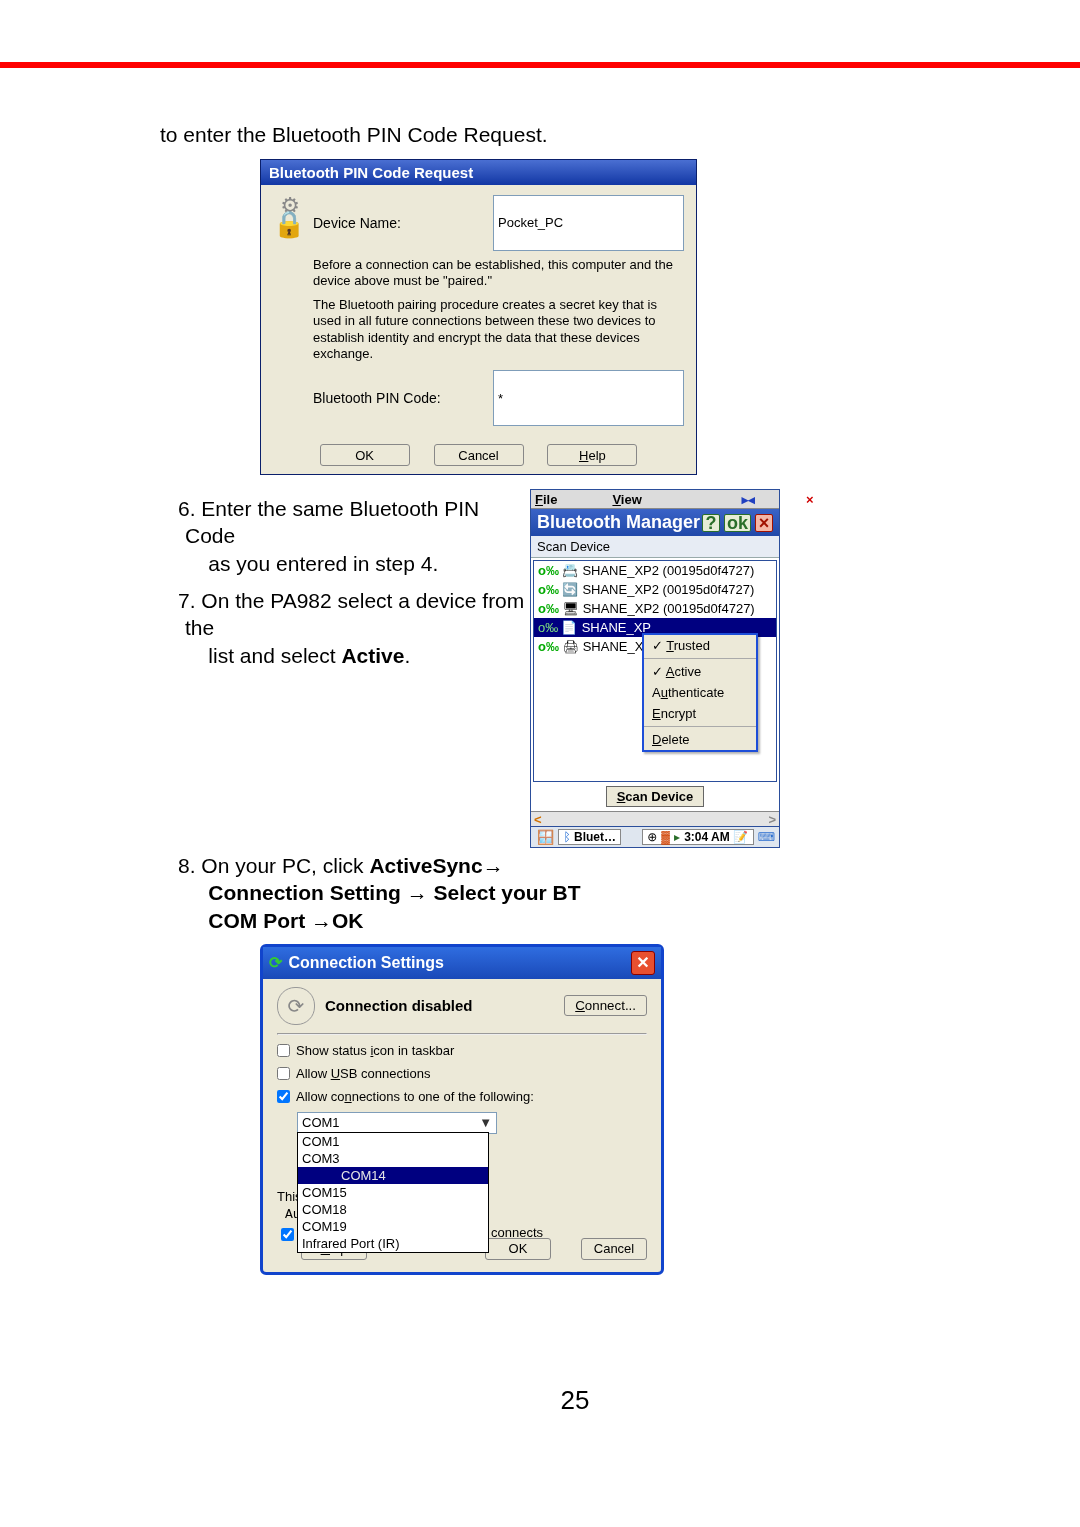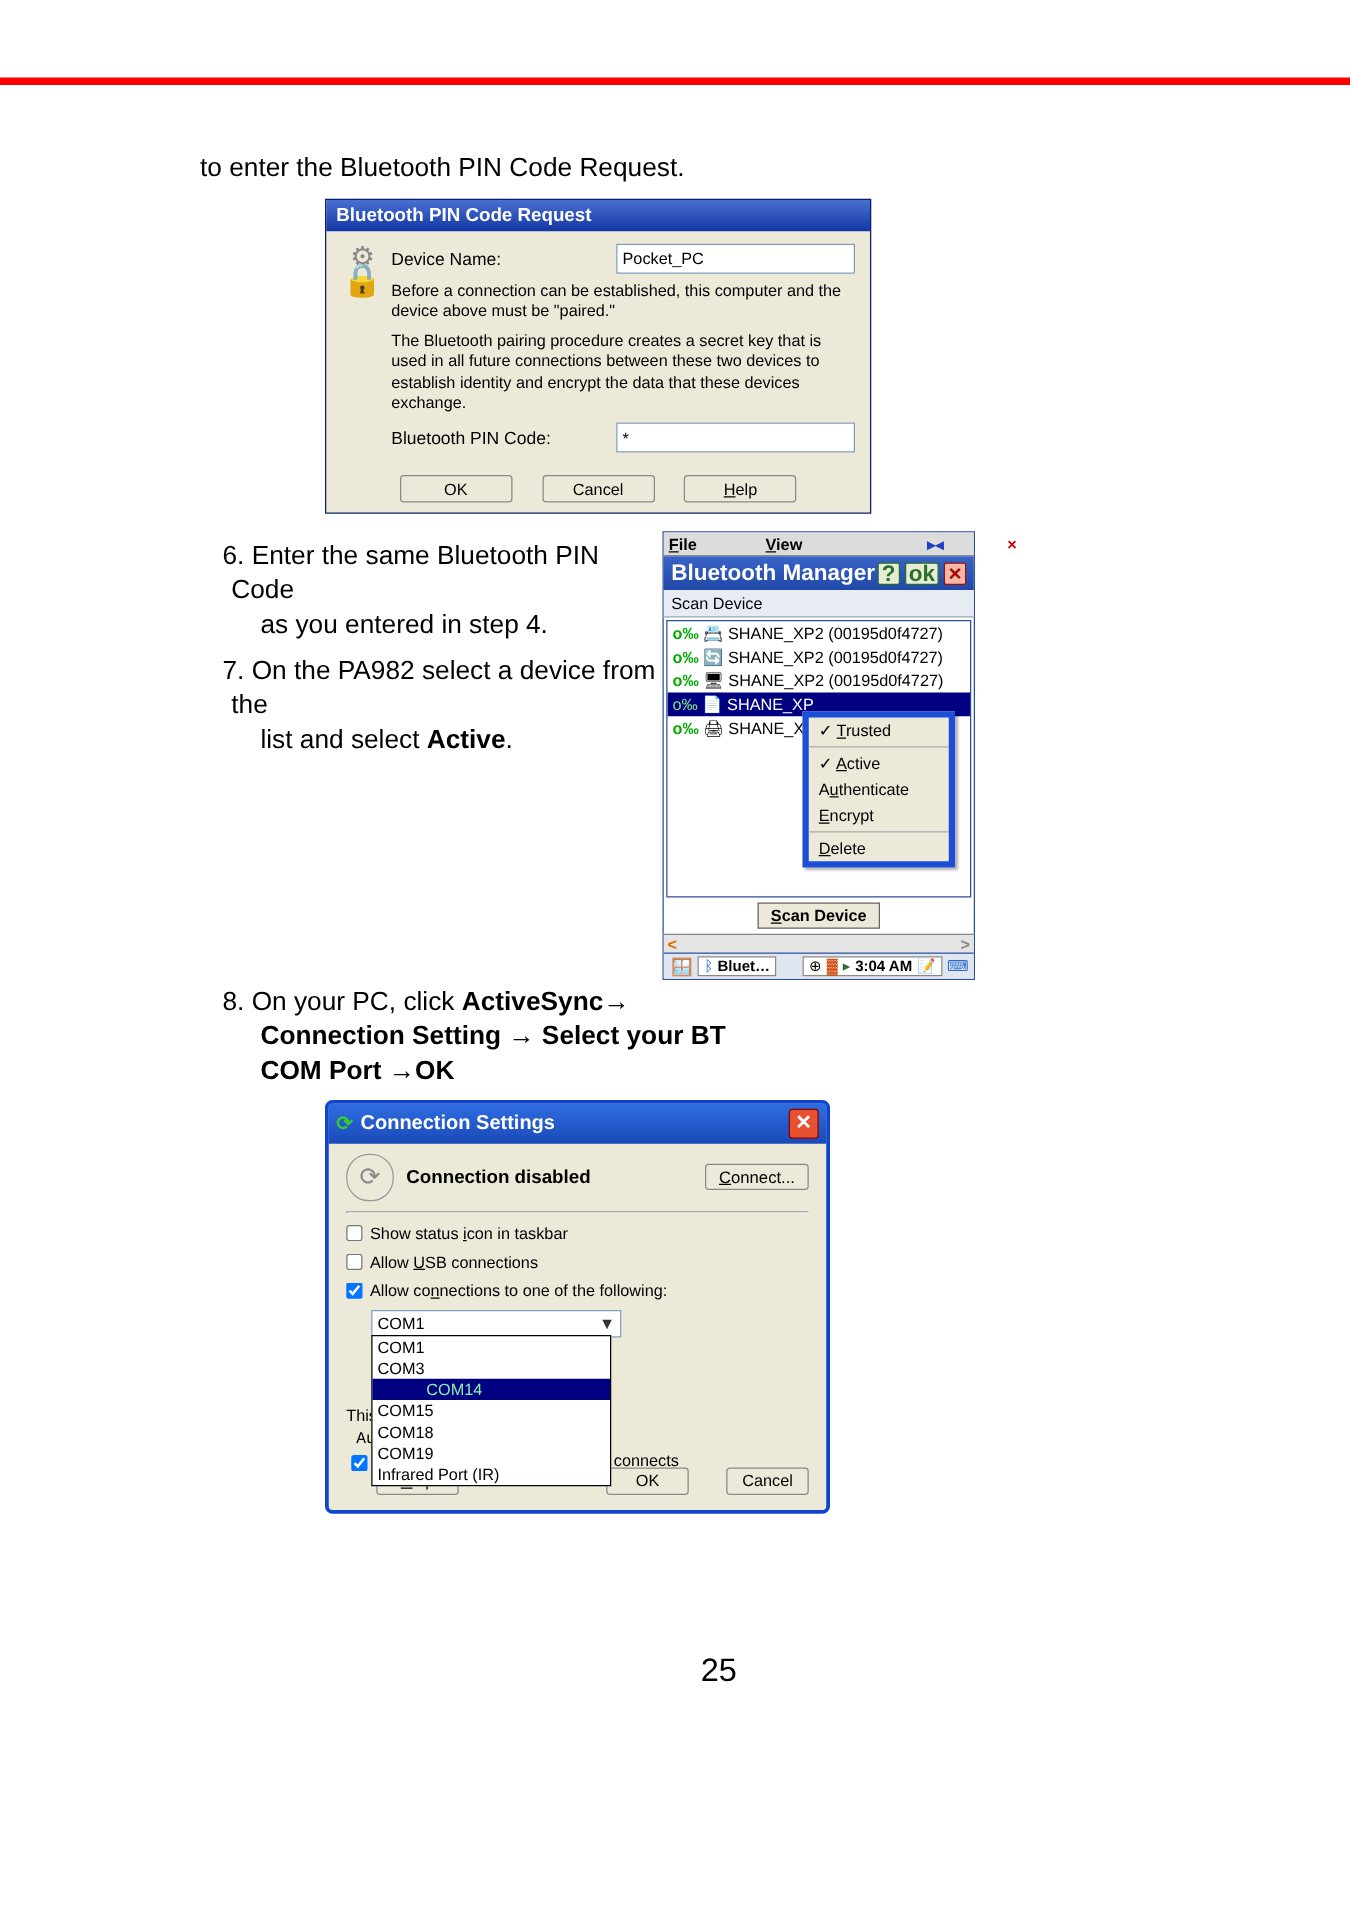--- a/index.html
+++ b/index.html
@@ -58,21 +58,21 @@
   }
   .lock-icon .gear { color:#888; font-size:22px; display:block; margin-bottom:-6px;}
   .lock-icon .pad  { color:#e5b300; font-size:26px; display:block;}
   .pin-fields { flex:1; }
   .pin-row { display:flex; align-items:center; margin-bottom:6px;}
   .pin-row .lbl { width:180px; }
   .pin-row input.text {
     flex:1;
     border:1px solid #7f9db9;
     height:18px;
-    padding:2px 4px;
+    padding:18px 4px;
     font-size:13px;
     background:#fff;
     font-family: inherit;
   }
   .pin-para { font-size:13px; margin:4px 0 8px 0; line-height:1.25;}
   .pin-buttons { text-align:center; padding:4px 0 8px 0;}
   .pin-buttons button {
     width:90px; height:22px;
     margin:0 10px;
     background:#ece9d8;
@@ -123,21 +123,21 @@
     border:1px solid #a01000;border-radius:2px;
     width:16px;height:16px;display:inline-block;text-align:center;line-height:16px;margin-left:4px;
   }
   .bt-sub { background:#e7ecf4; padding:3px 6px; border-bottom:1px solid #9aa; font-size:13px;}
   .bt-list { border:1px solid #2b4e9b; margin:2px; height:220px; position:relative; background:#fff; overflow:hidden;}
   .bt-row { padding:2px 4px; white-space:nowrap;}
   .bt-row.sel { background:#000080; color:#fff; }
   .chain{color:#0a0;font-weight:bold;}
   .ctx-menu {
     position:absolute; top:72px; left:108px;
-    background:#ece9d8; border:5px solid #1d4ed8;
+    background:#ece9d8; border:2px solid #1d4ed8;
     box-shadow:2px 2px 2px rgba(0,0,0,.3);
     font-size:13px;
     width:112px;
   }
   .ctx-menu div{padding:3px 8px;}
   .ctx-menu hr{margin:2px 0;border:none;border-top:1px solid #aaa;}
   .ctx-menu .chk::before{content:"✓ ";}
   .bt-scanbtn {
     display:block; margin:4px auto; padding:2px 10px;
     border:1px solid #666; background:#ece9d8;
@@ -197,21 +197,21 @@
   .conn-select{
     width:100%;height:20px;border:1px solid #7f9db9;background:#fff;
     display:flex;align-items:center;padding:0 4px;font-size:13px;justify-content:space-between;
   }
   .conn-select .arrow{color:#333;}
   .conn-drop{
     position:absolute;top:20px;left:0;width:100%;
     background:#fff;border:1px solid #000;font-size:13px;z-index:5;
   }
   .conn-drop div{padding:1px 4px;}
-  .conn-drop div.hi{background:#000080;color:#86efac;padding-left:43px;}
+  .conn-drop div.hi{background:#000080;color:#e5e5e5;padding-left:43px;}
   .behind-txt{position:absolute; font-size:13px;}
   .behind-thi{top:210px;left:14px;}
   .behind-au {top:228px;left:22px;font-family:Liberation Mono, monospace;}
   .behind-connects{top:246px;left:228px;}
   .behind-chk{top:246px;left:14px;}
   .conn-bottom{
     margin-top:104px;
     display:flex;justify-content:center;gap:30px;
     padding-bottom:6px;
   }

